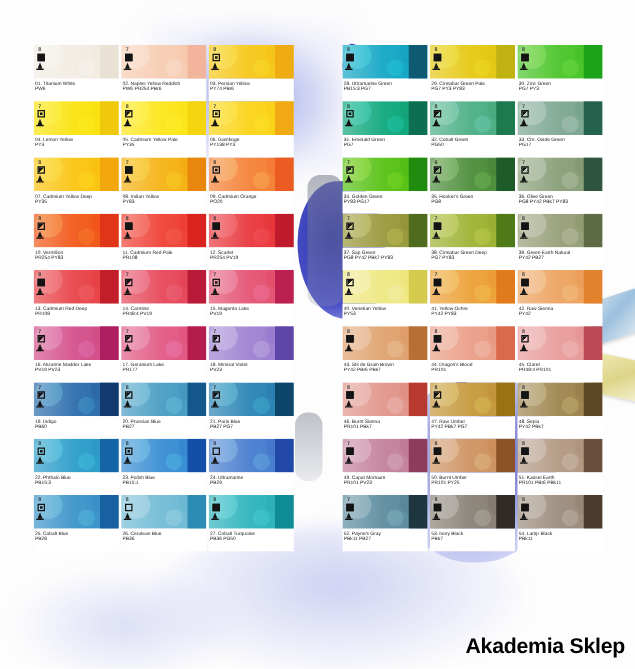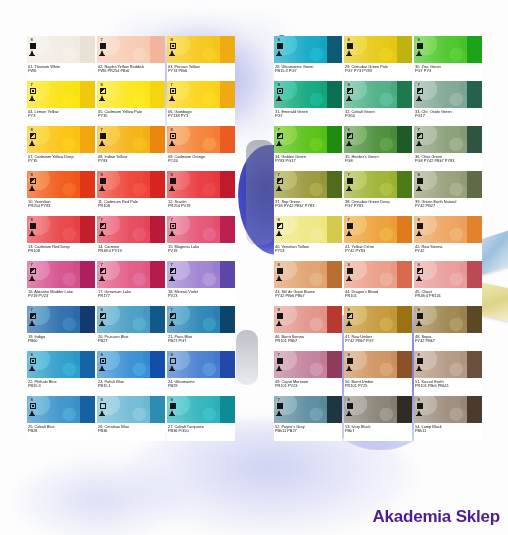--- a/index.html
+++ b/index.html
@@ -1002,13 +1002,13 @@
           </div>
         </div>
         <div class="caption">
           <div class="nm">54. Lamp Black</div>
           <div class="pg">PBk11</div>
         </div>
       </div>
     </div>
 </div>
 
-<div id="brand" style="color: #4c1d95;">Akademia Sklep</div>
+<div id="brand" style="color: #000000;">Akademia Sklep</div>
 
 </body></html>

